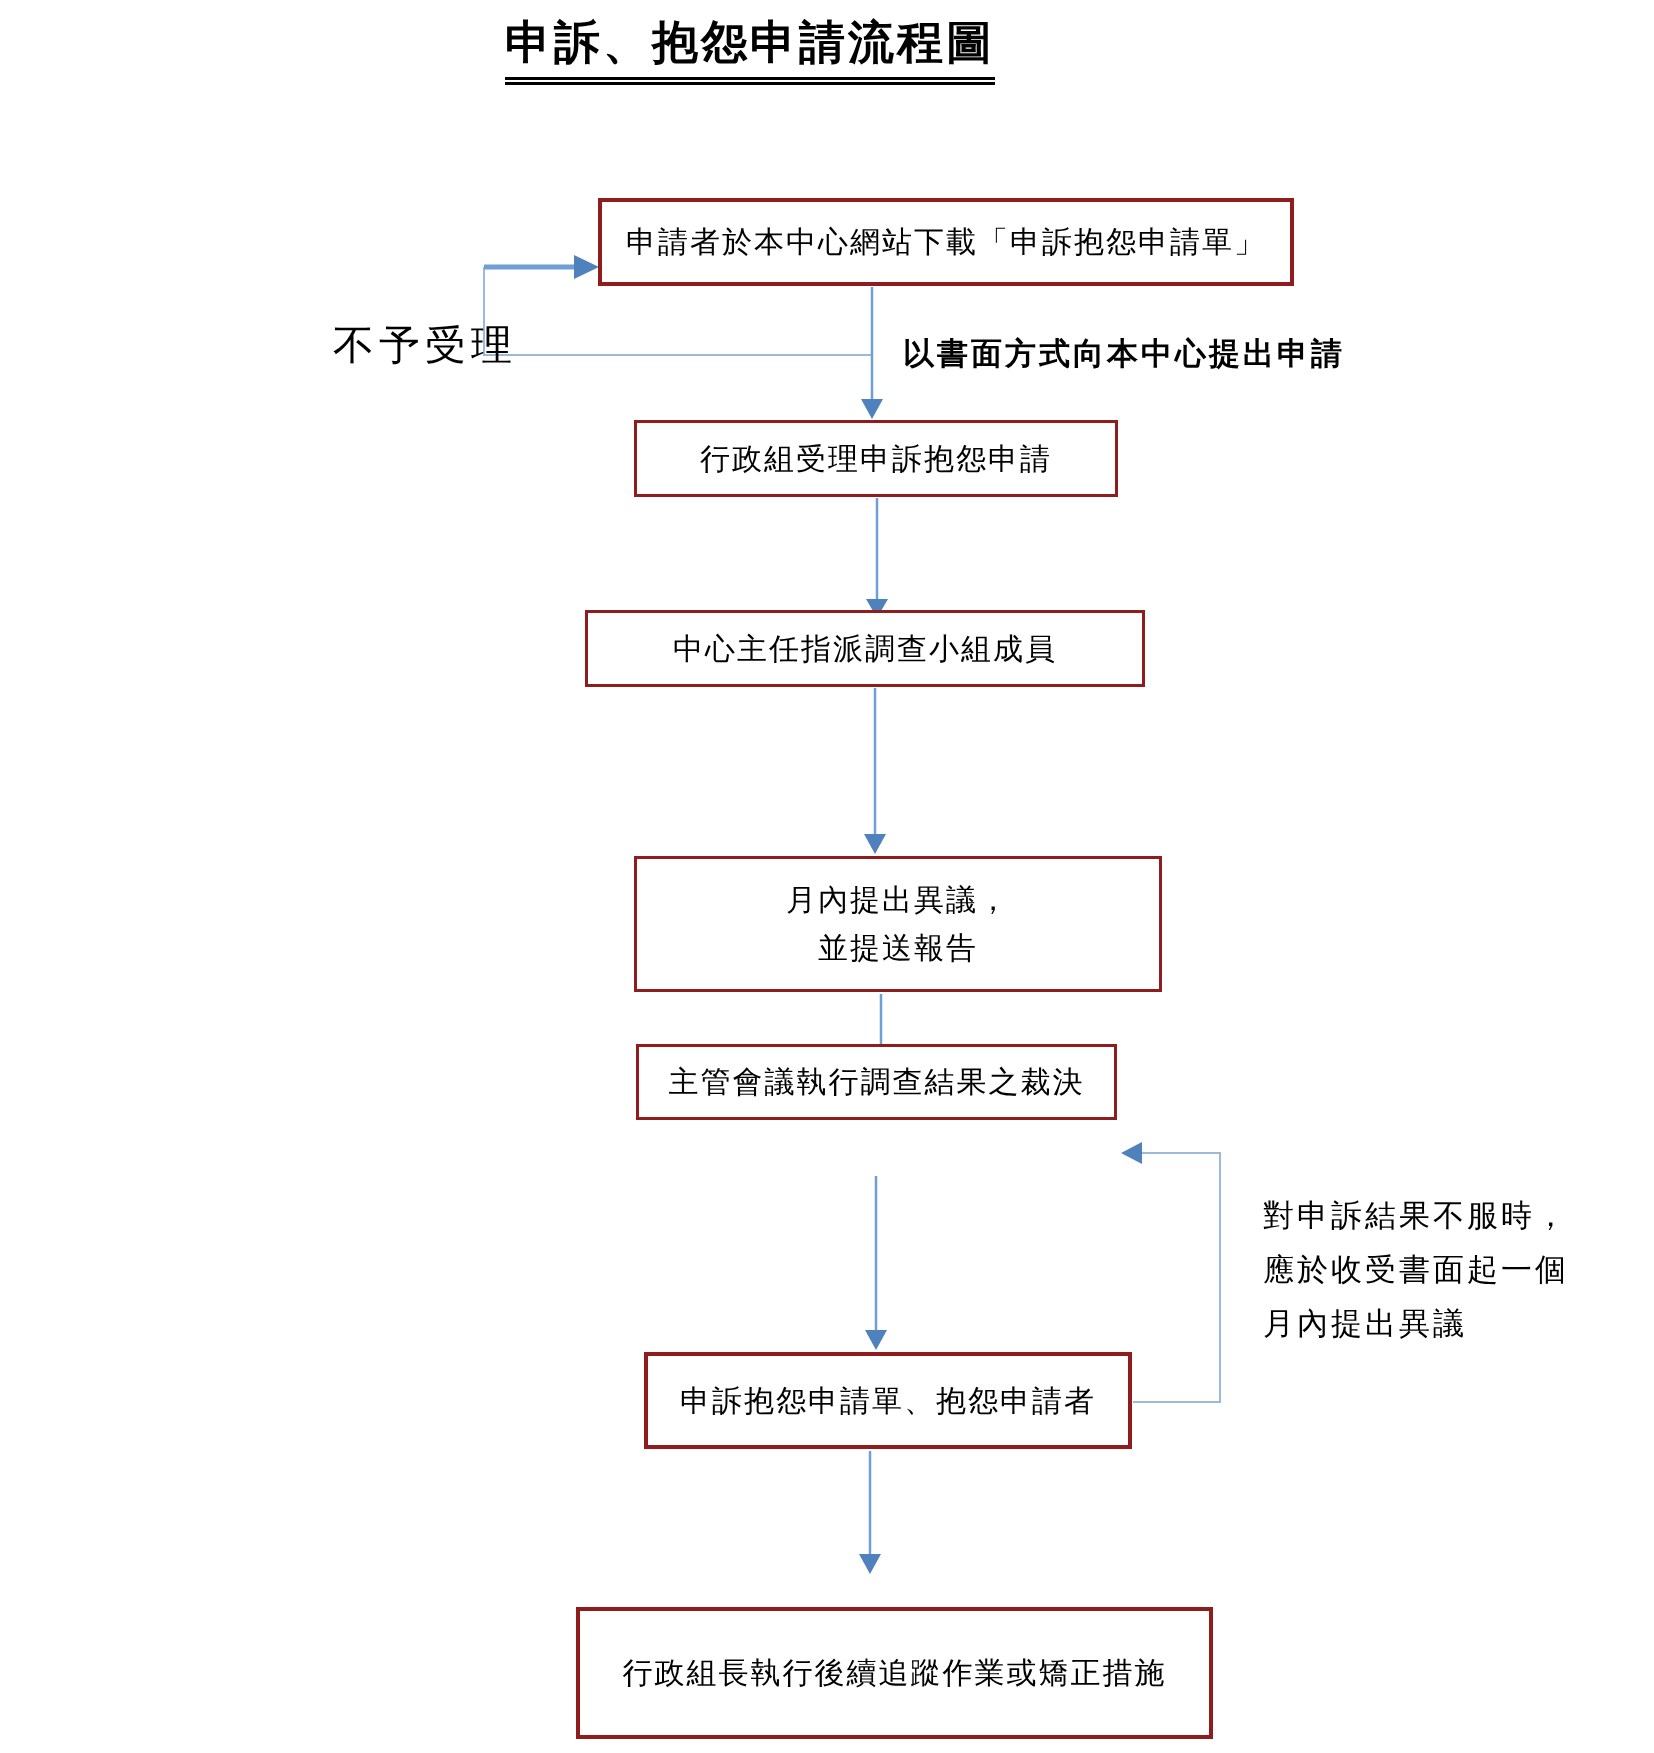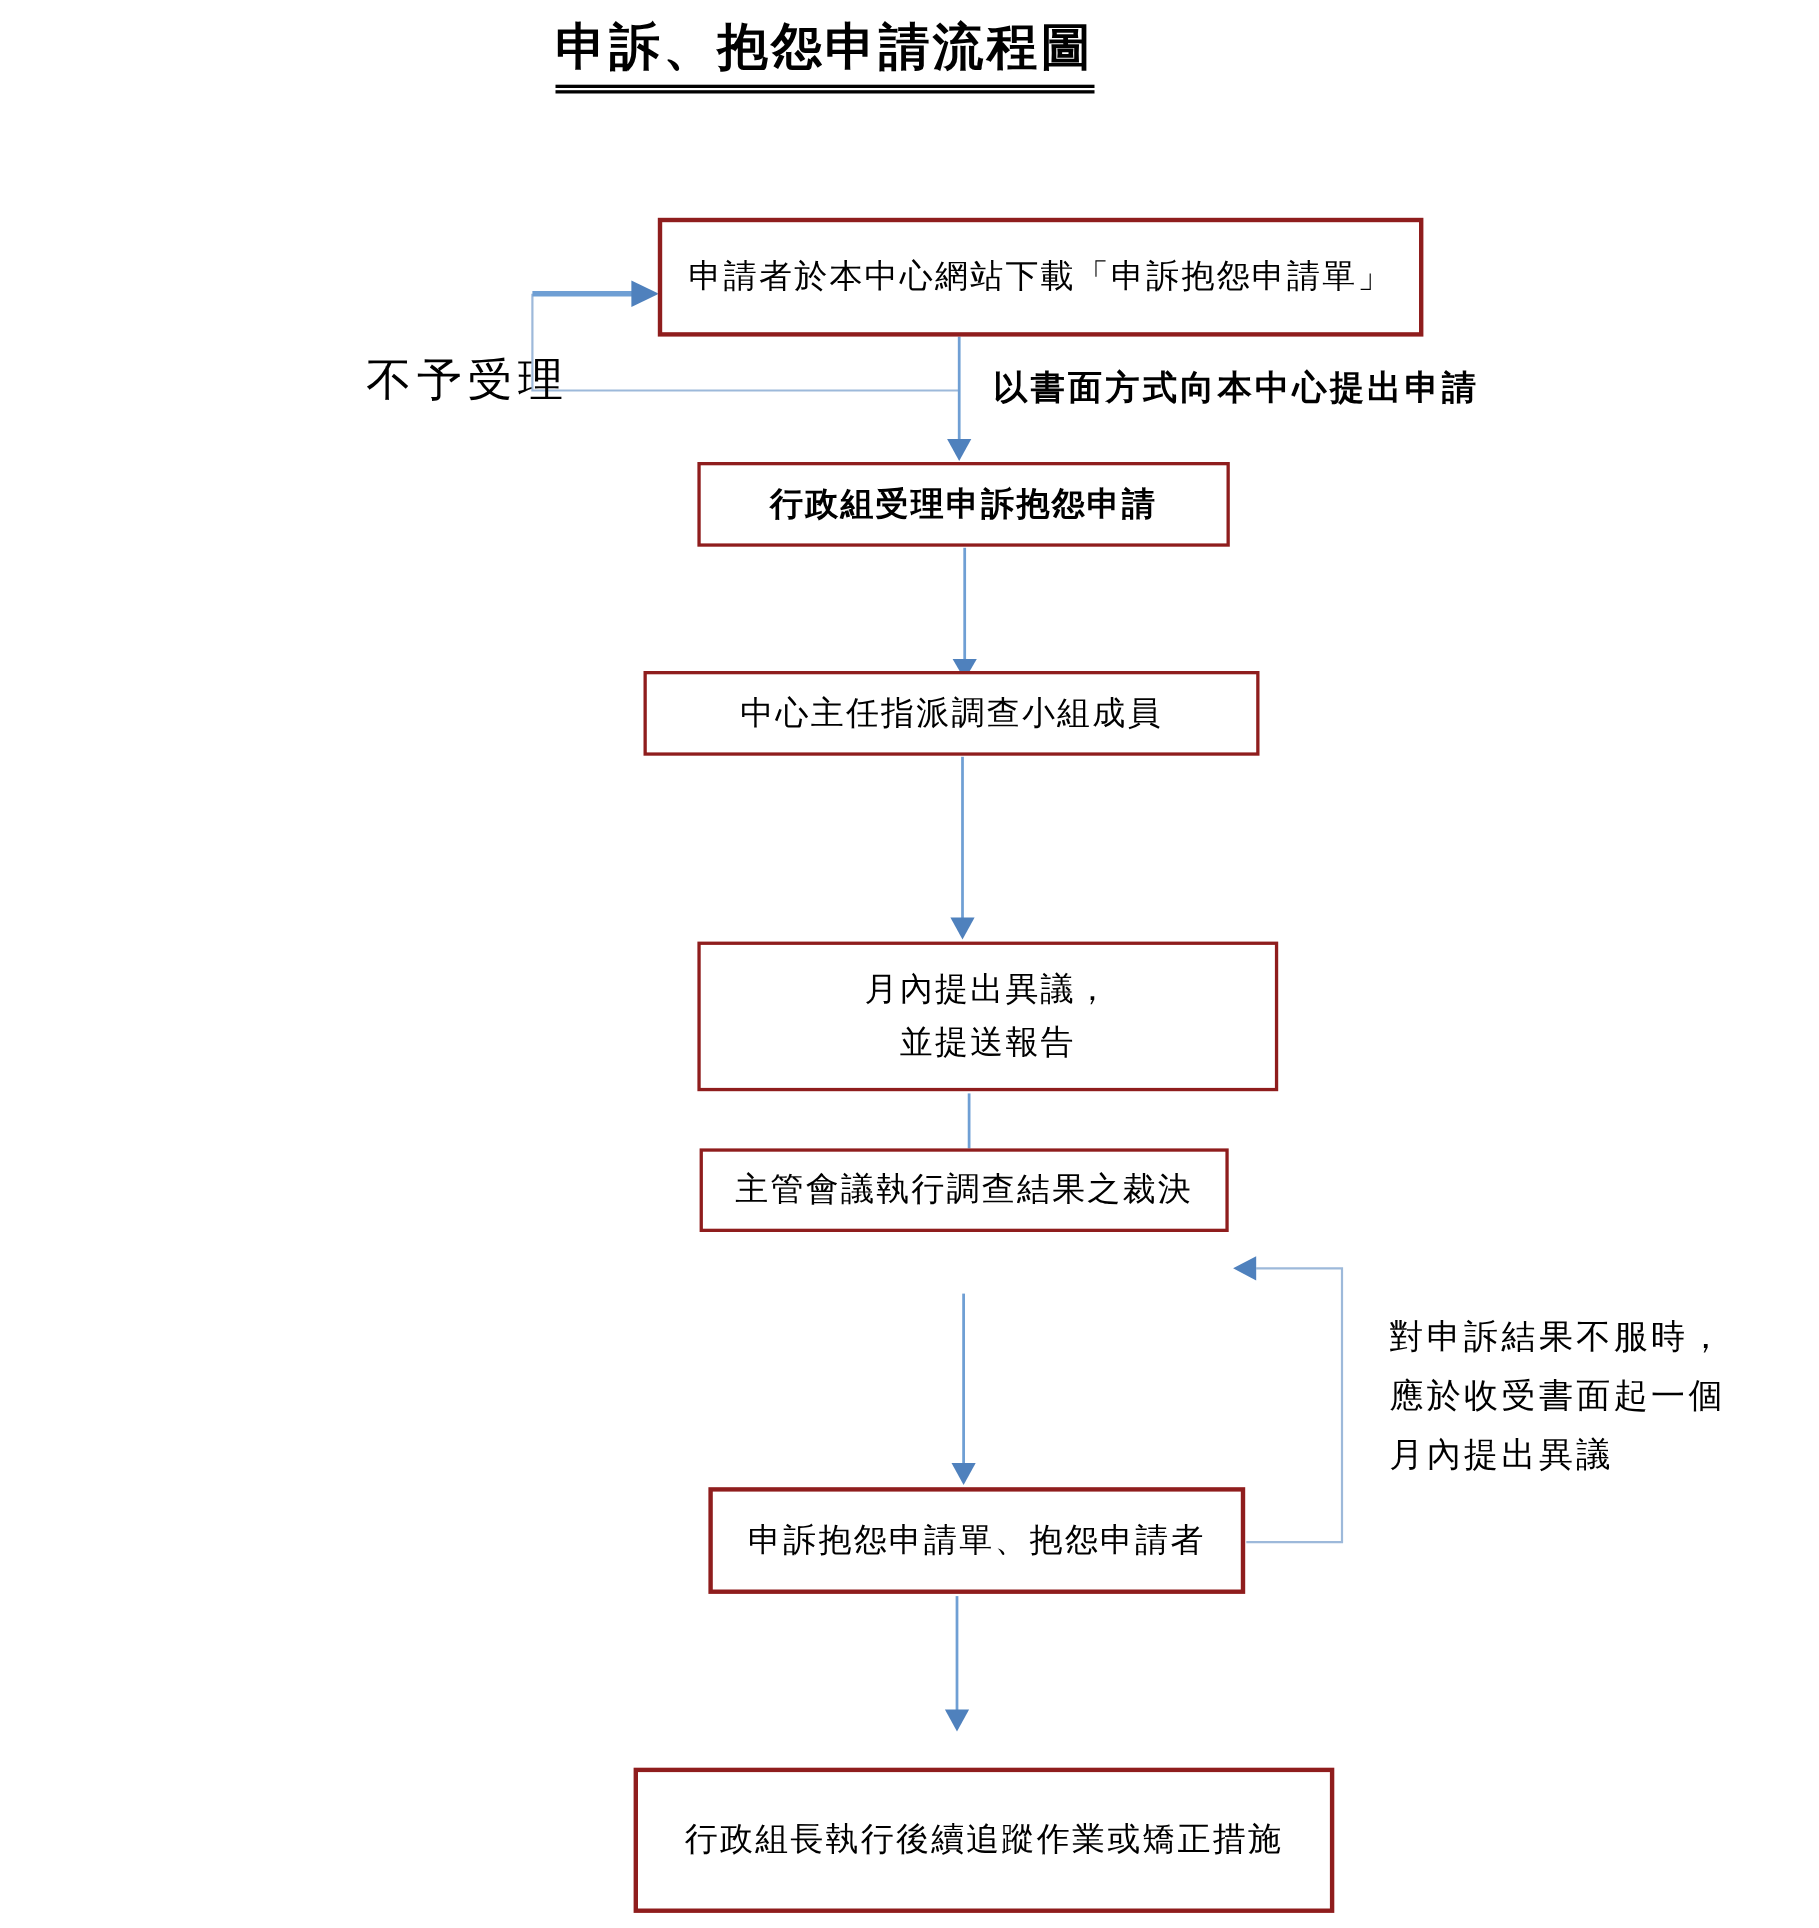--- a/index.html
+++ b/index.html
@@ -72,23 +72,23 @@
     <line class="ln" x1="870" y1="1451" x2="870" y2="1556"></line>
     <polygon class="hd" points="859,1554 881,1554 870,1574"></polygon>
   </g>
 
   <g>
     <polyline class="ln-light" points="1133,1402 1220,1402 1220,1153 1142,1153"></polyline>
     <polygon class="hd" points="1142,1142 1142,1164 1121,1153"></polygon>
   </g>
 </svg>
 
-<div class="flow-box thick" style="left:598px;top:198px;width:696px;height:108px;">申請者於本中心網站下載「申訴抱怨申請單」</div>
+<div class="flow-box thick" style="left:598px;top:198px;width:696px;height:88px;">申請者於本中心網站下載「申訴抱怨申請單」</div>
 
-<div class="flow-box" style="left:634px;top:420px;width:484px;height:77px;font-weight:bold;">行政組受理申訴抱怨申請</div>
+<div class="flow-box" style="left:634px;top:420px;width:484px;height:77px;">行政組受理申訴抱怨申請</div>
 
 <div class="flow-box" style="left:585px;top:610px;width:560px;height:77px;">中心主任指派調查小組成員</div>
 
 <div class="flow-box" style="left:634px;top:856px;width:528px;height:136px;">月內提出異議，
 並提送報告</div>
 
 <div class="flow-box" style="left:636px;top:1044px;width:481px;height:76px;">主管會議執行調查結果之裁決</div>
 
 <div class="flow-box thick" style="left:644px;top:1352px;width:488px;height:97px;">申訴抱怨申請單、抱怨申請者</div>
 

